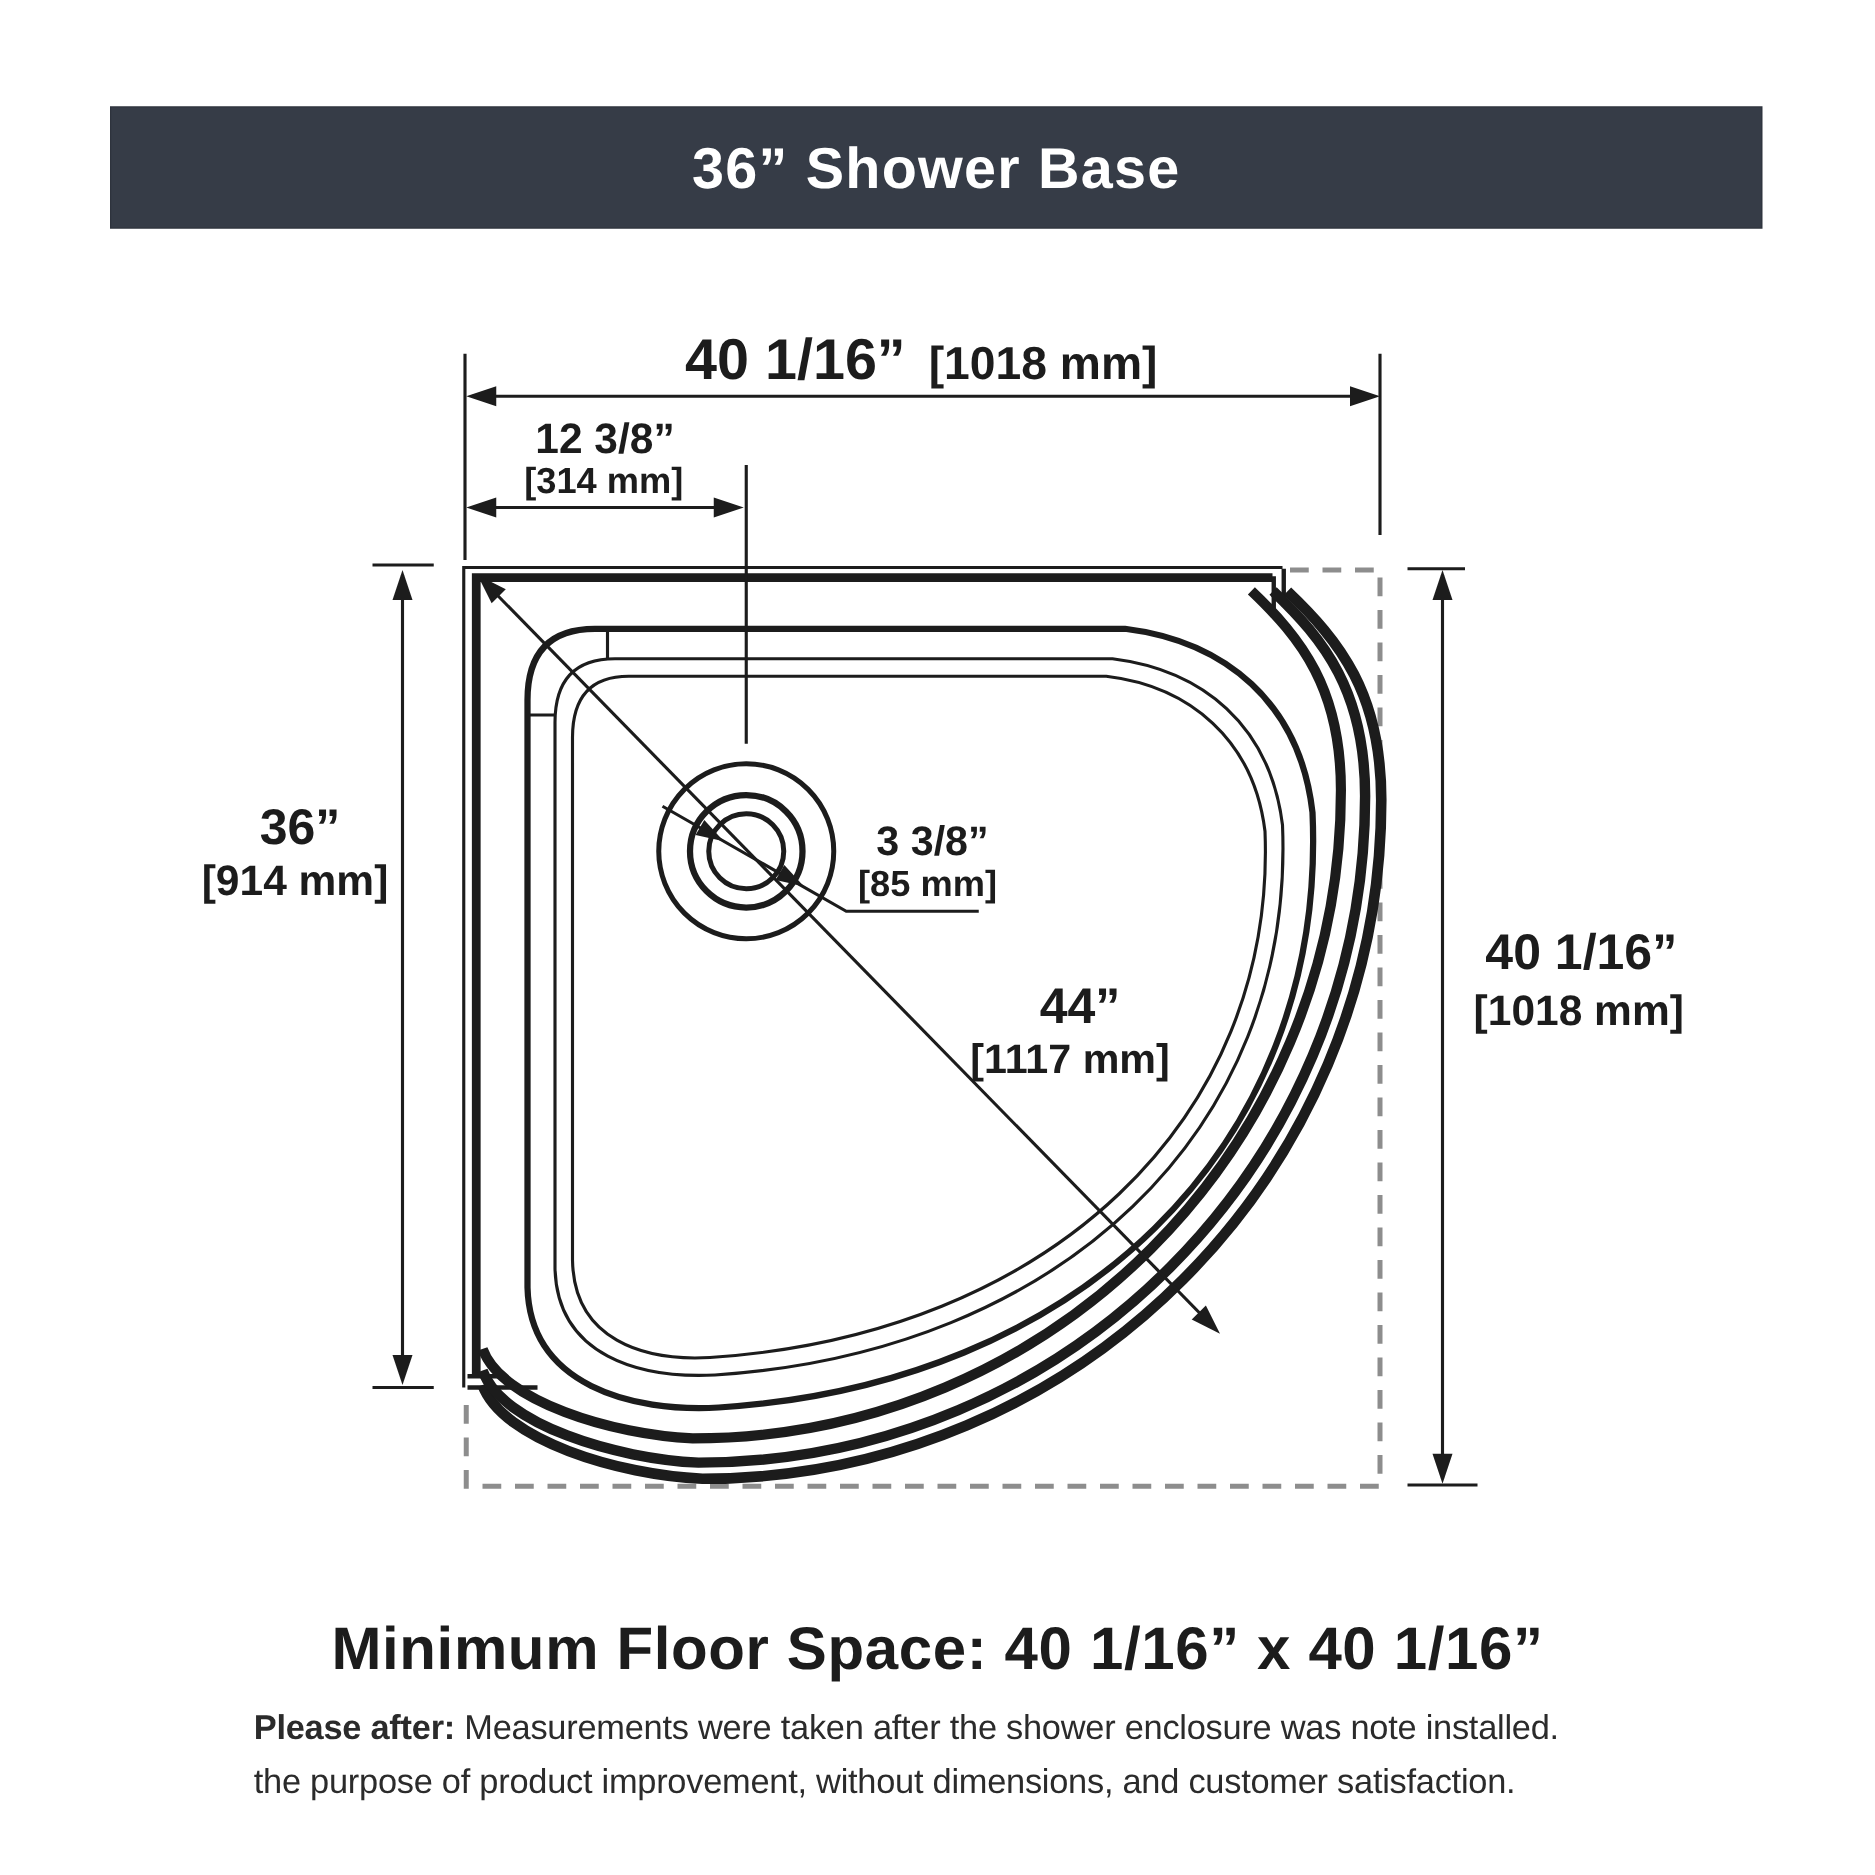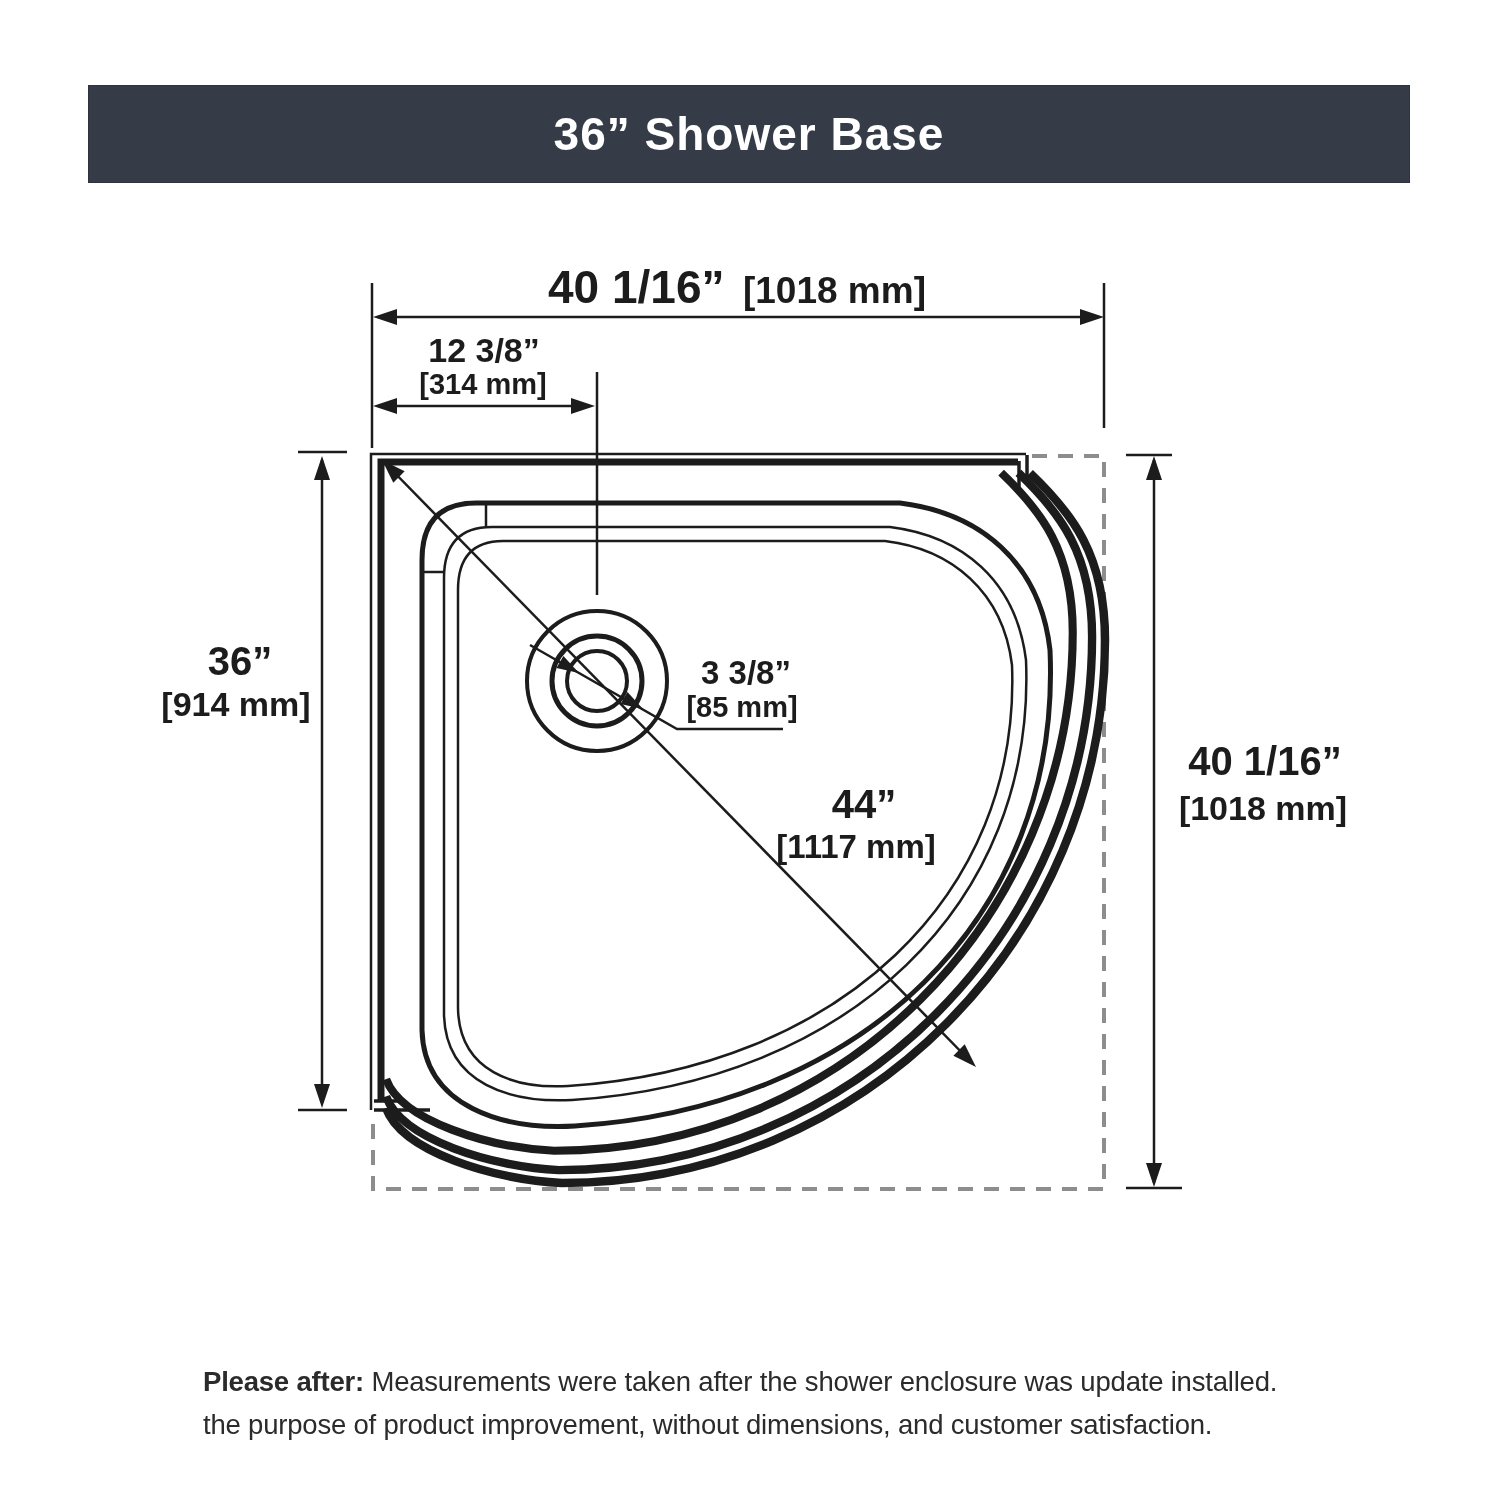--- a/index.html
+++ b/index.html
@@ -138,19 +138,20 @@
 
     <g>
       <path class="ln w2" d="M530 645 L677 729 H783"></path>
       <path class="arrow" transform="translate(579,673) rotate(30)" d="M0 0 L-22 -7 L-22 7 Z"></path>
       <path class="arrow" transform="translate(643,709) rotate(30)" d="M0 0 L-22 -7 L-22 7 Z"></path>
       <text class="t33" x="746" y="684">3 3/8”</text>
       <text class="t29" x="742" y="717">[85 mm]</text>
     </g>
   </svg>
 
+  <div id="floor-heading">Minimum Floor Space: 40 1/16” x 40 1/16”</div>
 
   <div id="note-block">
-    <span class="note-line"><span class="note-bold">Please after:</span> <span>Measurements were taken after the shower enclosure was update installed.</span></span>
+    <span class="note-line"><span class="note-bold">Please after:</span> <span>Measurements were taken after the shower enclosure was note installed.</span></span>
     <span class="note-line">the purpose of product improvement, without dimensions, and customer satisfaction.</span>
   </div>
 
 </div>
 
 </body></html>

